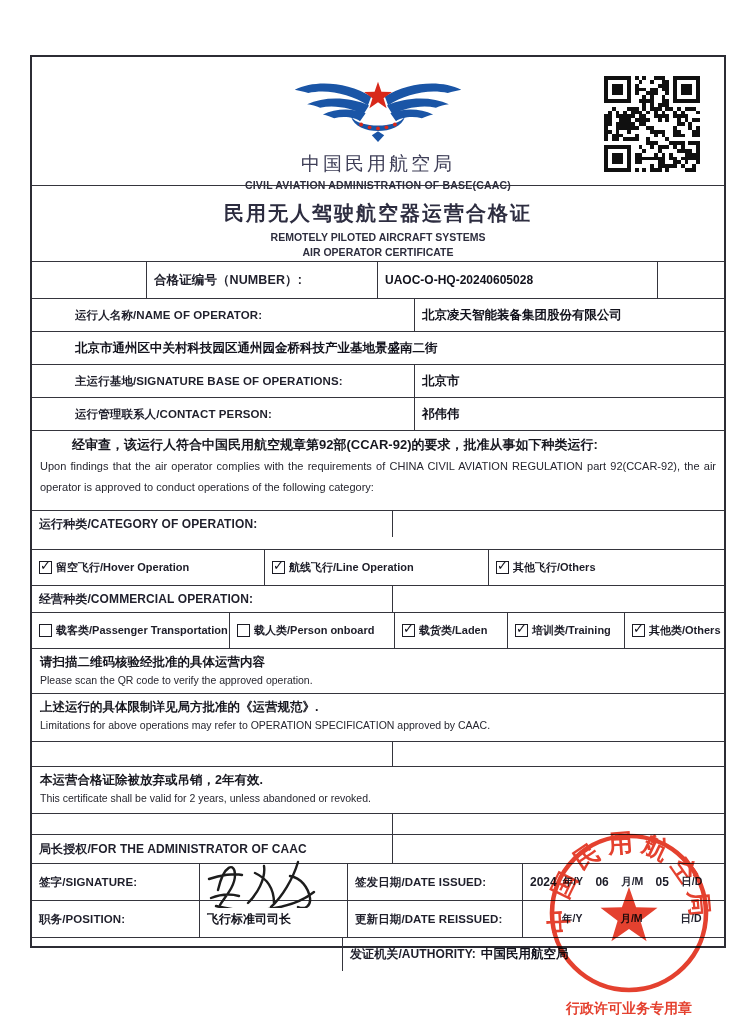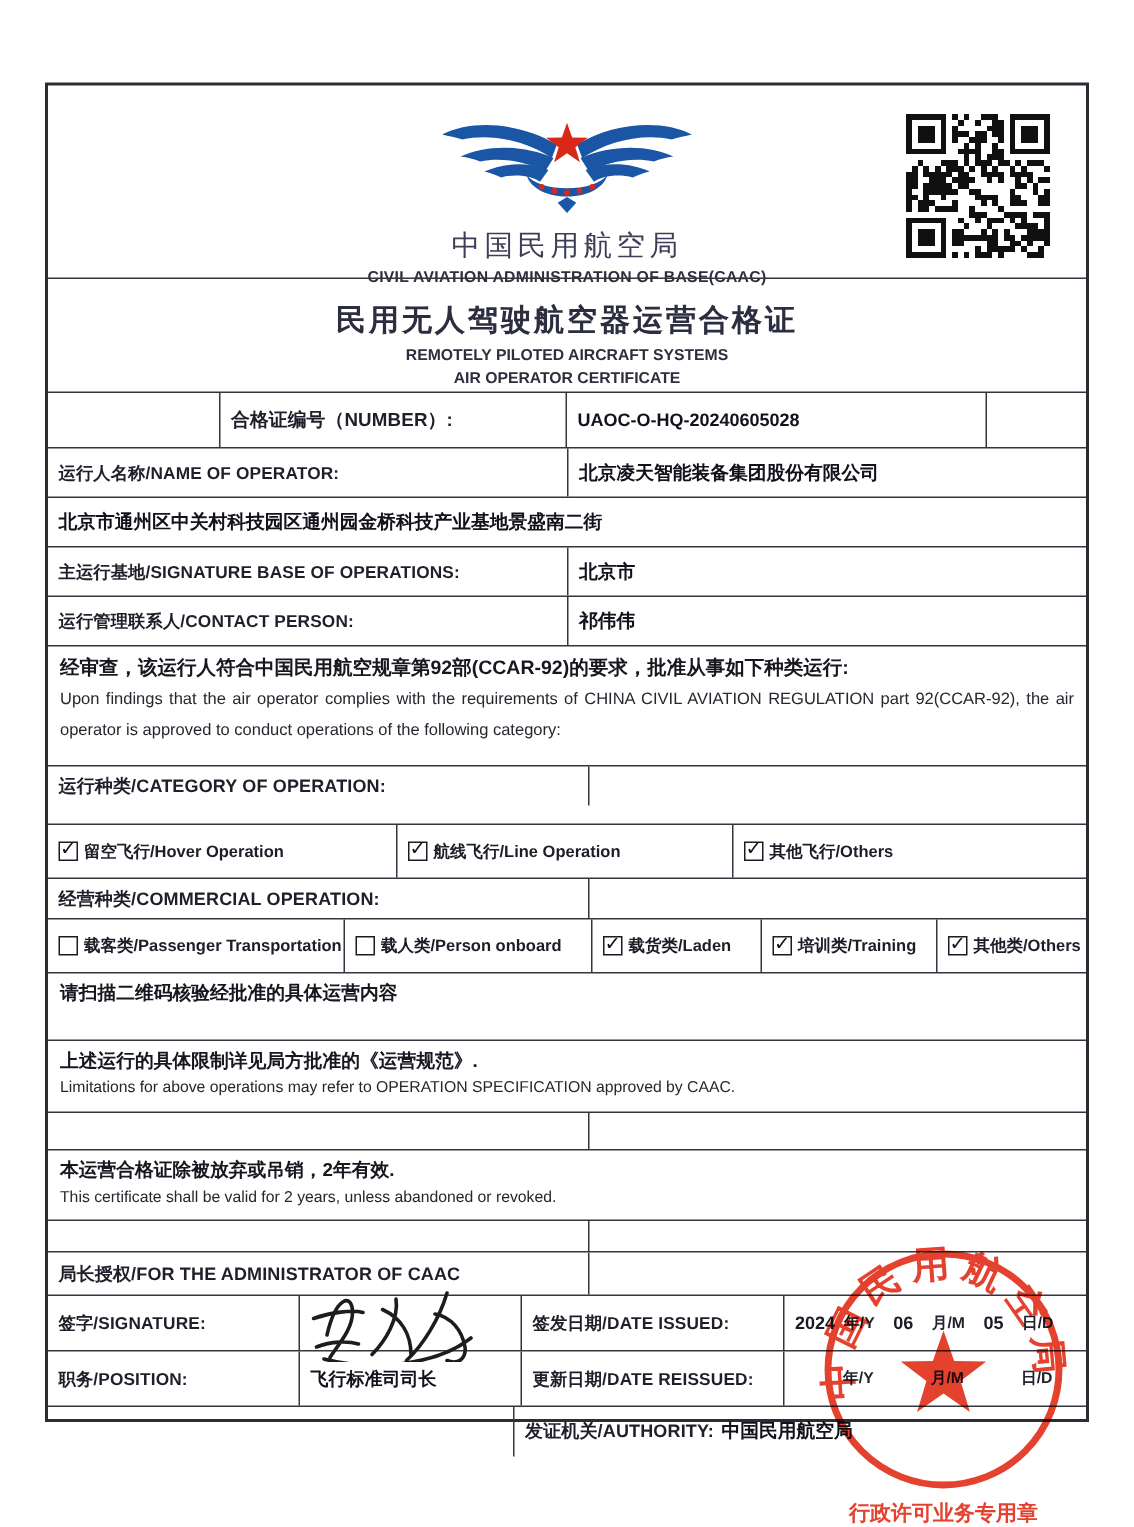--- a/index.html
+++ b/index.html
@@ -16,21 +16,21 @@
   .row { position:relative; border-top:1px solid #35353d; display:grid; }
   .row:first-child { border-top:none; }
   .cell { border-left:1px solid #35353d; padding:2px 7px; display:flex; align-items:center; overflow:hidden; }
   .cell:first-child { border-left:none; }
   .cell.ovf { overflow:visible; white-space:nowrap; }
 
   
   .r-header { height:128px; display:block; }
   .r-title  { height:76px; display:block; text-align:center; padding-top:14px; }
   .r-number { height:37px; grid-template-columns:114px 231px 280px 1fr; }
-  .r-info   { height:33px; grid-template-columns:346px 1fr; }
+  .r-info   { height:33px; grid-template-columns:346px 1fr;padding-left:36px; }
   .r-para   { height:80px; display:block; padding:4px 8px; }
   .r-cathdr { height:27px; grid-template-columns:360px 1fr; }
   .r-cat    { height:36px; grid-template-columns:232px 224px 1fr;margin-top:12px; }
   .r-comm   { height:36px; grid-template-columns:197px 165px 113px 117px 1fr; }
   .r-note   { height:45px; display:block; padding:3px 8px; }
   .r-note2  { height:48px; display:block; padding:3px 8px; }
   .r-empty1 { height:25px; grid-template-columns:360px 1fr; }
   .r-valid  { height:47px; display:block; padding:3px 8px; }
   .r-empty2 { height:21px; grid-template-columns:360px 1fr; }
   .r-admin  { height:29px; grid-template-columns:360px 1fr; }
@@ -46,21 +46,21 @@
   .qr-box svg { width:100%; height:100%; }
 
   
   .title-cn { font-size:20px; font-weight:bold; color:#2d2d40; letter-spacing:2px; }
   .title-en { font-size:10.5px; font-weight:bold; color:#2e2e3e; line-height:1.4; margin-top:3px; }
 
   .lbl { font-size:11.5px; font-weight:bold; color:#1f1f2b; letter-spacing:.1px; }
   .val { font-size:12.5px; font-weight:bold; color:#12121c; }
   .num-val { font-size:12px; font-weight:bold; color:#12121c; }
 
-  .para-cn { font-size:13px; font-weight:600; color:#17171f; line-height:1.6; }
+  .para-cn { font-size:13px; font-weight:600; color:#17171f; line-height:1.6;margin-left:32px; }
   .para-en { font-size:11px; color:#26262f; line-height:1.95; text-align:justify; }
   .note-cn { font-size:12.5px; font-weight:600; color:#17171f; line-height:1.6; }
   .note-en { font-size:10.5px; color:#26262f; line-height:1.6; }
 
   
   .opt { gap:4px; }
   .cb { width:13px; height:13px; border:1.6px solid #1b1b24; background:#fff; position:relative; flex:none; }
   .cb.checked::after { content:"✓"; position:absolute; left:0px; top:-4px; font-size:13px; font-weight:bold; color:#0e0e18; }
   .opt-label { font-size:11px; font-weight:bold; color:#1d1d28; white-space:nowrap; }
 
@@ -540,20 +540,21 @@
       <span class="opt-label">培训类/Training</span>
     </div>
     <div class="cell opt">
       <span class="cb checked"></span>
       <span class="opt-label">其他类/Others</span>
     </div>
   </div>
 
   <div class="row r-note">
     <div class="note-cn">请扫描二维码核验经批准的具体运营内容</div>
+    <div class="note-en">Please scan the QR code to verify the approved operation.</div>
   </div>
 
   <div class="row r-note2">
     <div class="note-cn">上述运行的具体限制详见局方批准的《运营规范》.</div>
     <div class="note-en">Limitations for above operations may refer to OPERATION SPECIFICATION approved by CAAC.</div>
   </div>
 
   <div class="row r-empty1">
     <div class="cell"></div>
     <div class="cell"></div>

